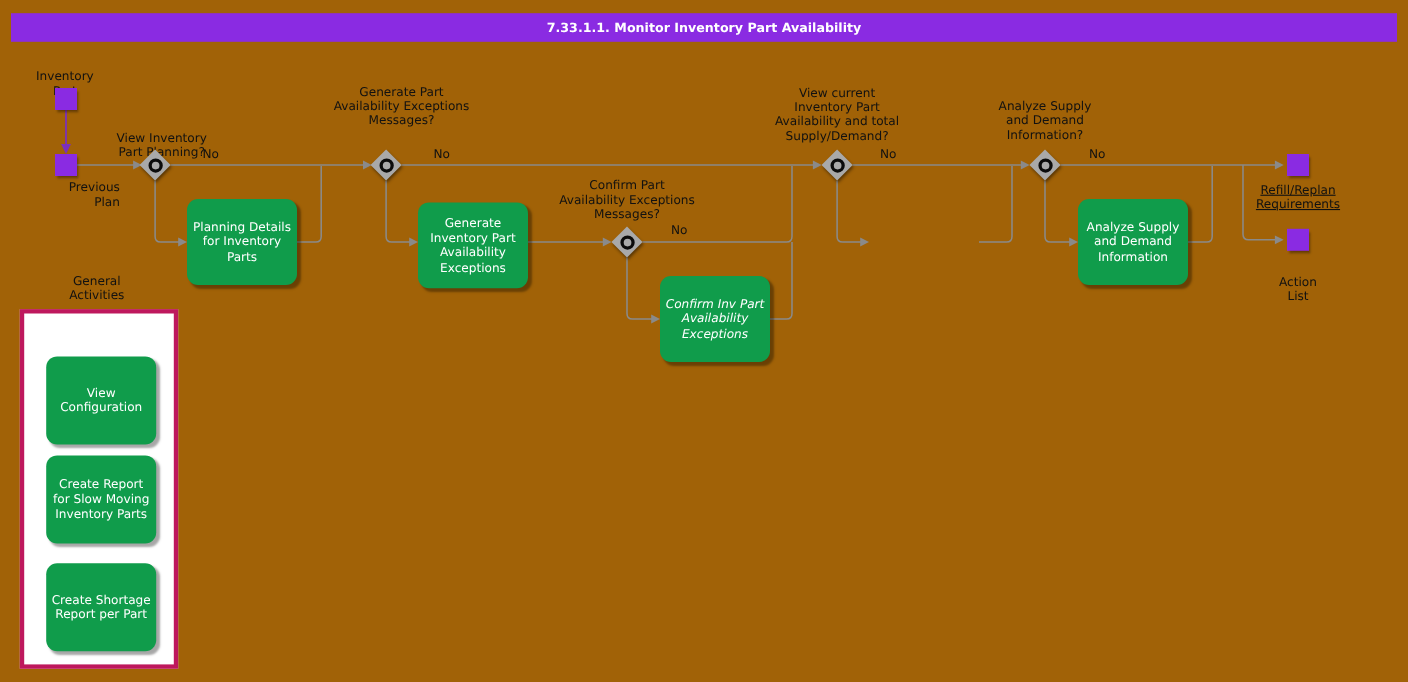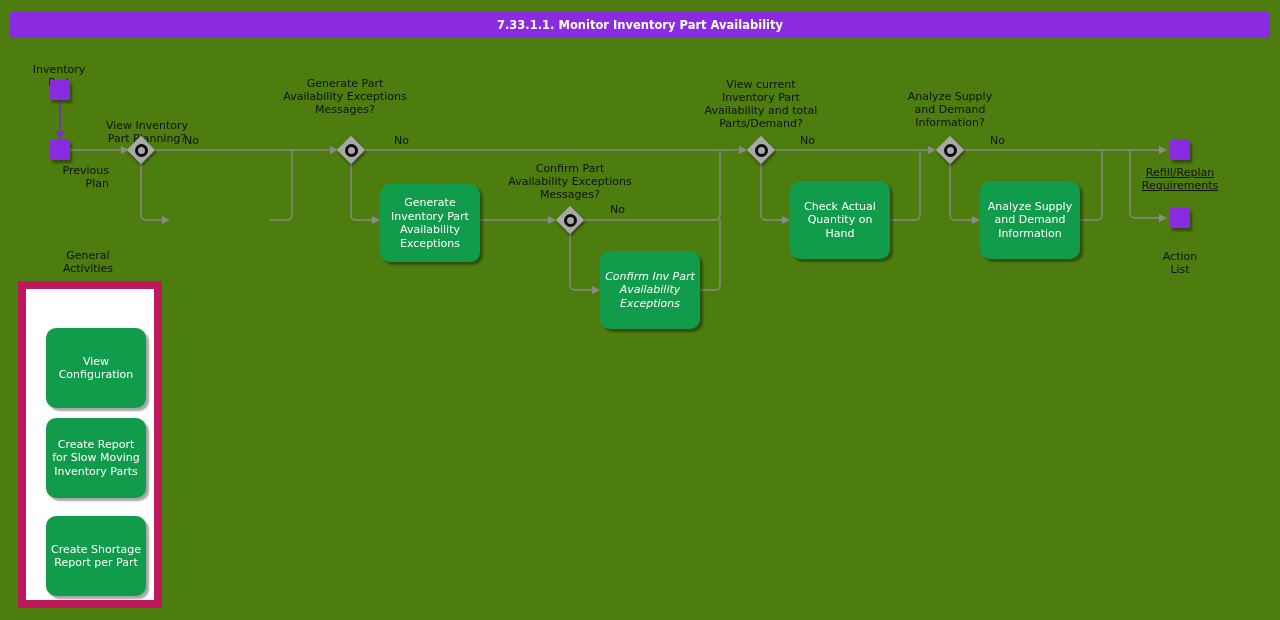--- a/index.html
+++ b/index.html
@@ -1,32 +1,32 @@
 <!DOCTYPE html>
 <html><head>
 <meta charset="utf-8">
 <style>
   html,body{margin:0;padding:0;background:#ffffff;width:1280px;height:620px;
     font-family:"DejaVu Sans","Liberation Sans",sans-serif;overflow:hidden;}
-  .canvas{position:relative;width:1280px;height:620px;background:#4d7c0f;}
+  .canvas{position:relative;width:1280px;height:620px;background:#a16207;}
   .titlebar{position:absolute;left:10px;top:12px;width:1260px;height:26px;background:#8A2BE2;
     color:#fff;font-size:11.5px;font-weight:bold;display:flex;align-items:center;justify-content:center;}
   svg.wires{position:absolute;left:0;top:0;z-index:1;}
   .node{position:absolute;z-index:2;}
   .sq{width:20px;height:20px;background:#8A2BE2;box-shadow:2px 3px 2px rgba(0,0,0,.35);}
   .lbl{position:absolute;z-index:2;font-size:11px;line-height:13px;color:#111;text-align:center;white-space:pre-line;}
   .no-lbl{position:absolute;z-index:2;font-size:11px;font-weight:normal;color:#111;margin-left:20px;}
   .task{position:absolute;z-index:2;width:100px;height:78px;background:#109C4B;border-radius:10px;
     box-shadow:3px 3px 2px rgba(0,0,0,.35);color:#fff;font-size:11px;line-height:13.5px;text-align:center;
     display:flex;align-items:center;justify-content:center;white-space:pre-line;cursor:pointer;}
   .gateway{position:absolute;z-index:2;width:28px;height:28px;filter:drop-shadow(1px 2px 1.5px rgba(0,0,0,.45));}
   .gateway .diamond{position:absolute;inset:4px;background:#A9A9A9;transform:rotate(45deg);}
   .gateway .ring{position:absolute;left:50%;top:50%;width:13px;height:13px;margin:-6.5px 0 0 -6.5px;
     border:3px solid #0b0b0b;border-radius:50%;box-sizing:border-box;}
-  .ga-box{position:absolute;left:18px;top:281px;width:144px;height:327px;background:#fff;border:8px solid #be185d;
+  .ga-box{position:absolute;left:18px;top:281px;width:144px;height:327px;background:#fff;border:4px solid #be185d;
     box-sizing:border-box;z-index:2;}
   .ga-task{position:absolute;width:100px;height:80px;}
 </style>
 </head>
 <body>
 
 <div class="canvas">
 
   <div class="titlebar">
     <span>7.33.1.1. Monitor Inventory Part Availability</span>
@@ -80,67 +80,67 @@
 Plan</div>
 
   <div class="lbl" style="left:72px;top:103px;width:150px;margin-top:16px;">View Inventory
 Part Planning?</div>
   <div class="gateway" style="left:127px;top:136px;">
     <div class="diamond"></div>
     <div class="ring"></div>
   </div>
   <div class="no-lbl" style="left:164px;top:134px;">No</div>
 
-  <div class="lbl" style="left:260px;top:77px;width:170px;">Generate Part
+  <div class="lbl" style="left:280px;top:77px;width:170px;">Generate Part
 Availability Exceptions
 Messages?</div>
   <div class="gateway" style="left:337px;top:136px;">
     <div class="diamond"></div>
     <div class="ring"></div>
   </div>
   <div class="no-lbl" style="left:374px;top:134px;">No</div>
 
   <div class="lbl" style="left:485px;top:162px;width:170px;">Confirm Part
 Availability Exceptions
 Messages?</div>
   <div class="gateway" style="left:556px;top:206px;">
     <div class="diamond"></div>
     <div class="ring"></div>
   </div>
   <div class="no-lbl" style="left:590px;top:203px;">No</div>
 
   <div class="lbl" style="left:686px;top:78px;width:150px;">View current
 Inventory Part
 Availability and total
-Parts/Demand?</div>
+Supply/Demand?</div>
   <div class="gateway" style="left:747px;top:136px;">
     <div class="diamond"></div>
     <div class="ring"></div>
   </div>
   <div class="no-lbl" style="left:780px;top:134px;">No</div>
 
   <div class="lbl" style="left:875px;top:90px;width:150px;">Analyze Supply
 and Demand
 Information?</div>
   <div class="gateway" style="left:936px;top:136px;">
     <div class="diamond"></div>
     <div class="ring"></div>
   </div>
   <div class="no-lbl" style="left:970px;top:134px;">No</div>
 
+  <div class="task" style="left:170px;top:181px;">Planning Details
+for Inventory
+Parts</div>
   <div class="task" style="left:380px;top:184px;">Generate
 Inventory Part
 Availability
 Exceptions</div>
   <div class="task" style="left:600px;top:251px;font-style:italic;">Confirm Inv Part
 Availability
 Exceptions</div>
-  <div class="task" style="left:790px;top:181px;">Check Actual
-Quantity on
-Hand</div>
   <div class="task" style="left:980px;top:181px;">Analyze Supply
 and Demand
 Information</div>
 
   <div class="node sq" style="left:1170px;top:140px;"></div>
   <div class="lbl" style="left:1120px;top:166px;width:120px;text-decoration:underline;">Refill/Replan
 Requirements</div>
   <div class="node sq" style="left:1170px;top:208px;"></div>
   <div class="lbl" style="left:1130px;top:234px;width:100px;margin-top:16px;">Action
 List</div>

